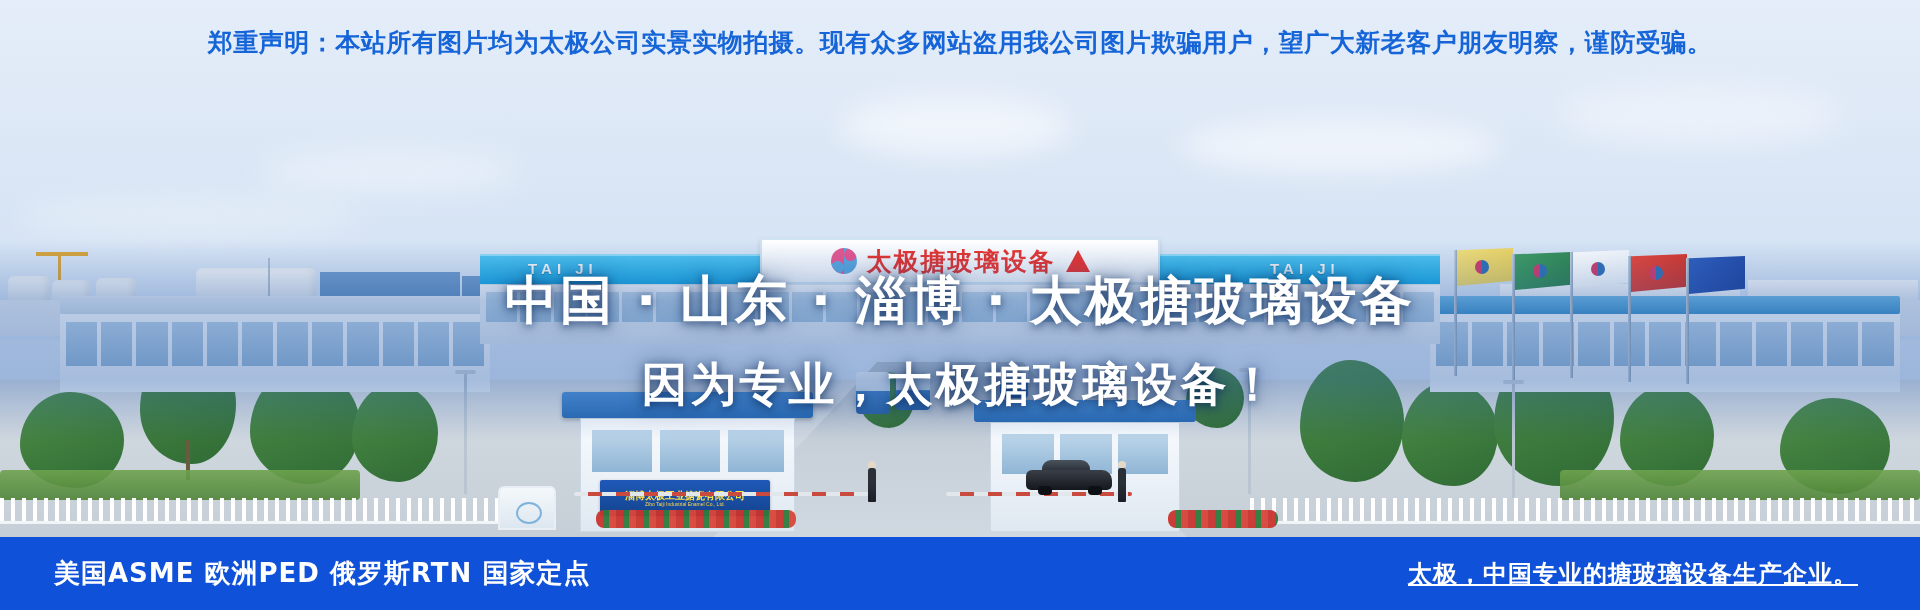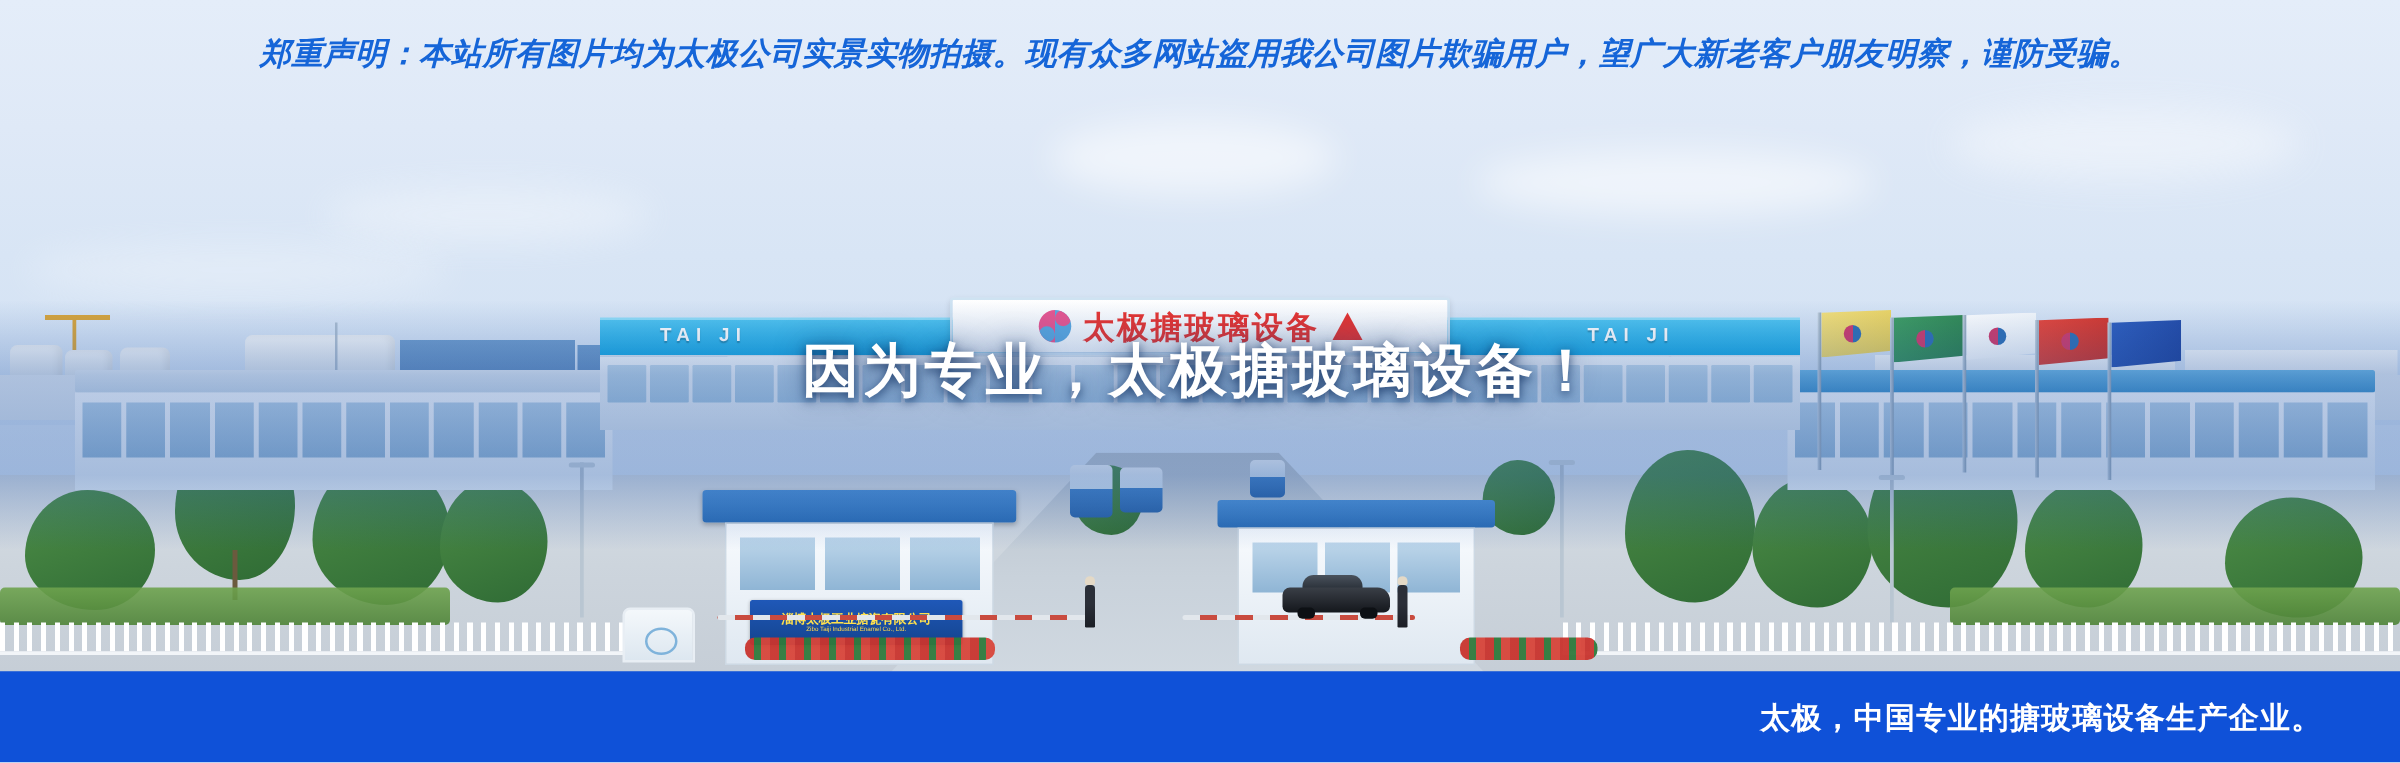--- a/index.html
+++ b/index.html
@@ -16,21 +16,21 @@
   .c1 { left:840px; top:96px; width:230px; height:60px; }
   .c2 { left:1180px; top:120px; width:320px; height:52px; }
   .c3 { left:260px; top:150px; width:260px; height:44px; opacity:.6; }
   .c4 { left:1560px; top:86px; width:280px; height:58px; opacity:.7; }
   .c5 { left:20px;  top:196px; width:340px; height:40px; opacity:.5; }
 
   
   .disclaimer { position:absolute; left:0; top:0; width:1920px; height:84px;
                 display:flex; align-items:center; justify-content:center; z-index:40; }
   .disclaimer span { font-size:25px; font-weight:bold; color:#1565d8; letter-spacing:.5px;
-                     white-space:nowrap; font-family:"DejaVu Sans",sans-serif;font-style:italic; }
+                     white-space:nowrap; font-family:"DejaVu Sans",sans-serif; }
 
   
   .skyline { position:absolute; left:0; top:268px; width:1920px; height:60px; }
   .tank { position:absolute; background:linear-gradient(180deg,#f2f5f8,#dbe3ea);
           border-radius:6px 6px 0 0; box-shadow:inset -4px 0 6px rgba(0,0,0,.06); }
   .blueblk { position:absolute; background:linear-gradient(180deg,#5d8fc4,#4c7cb3); opacity:.85; }
   .whiteblk { position:absolute; background:linear-gradient(180deg,#f4f7fa,#e3eaf1); }
   .crane { position:absolute; background:#d8a43a; }
   .pole { position:absolute; width:2px; background:#9fb2c6; opacity:.8; }
 
@@ -180,21 +180,21 @@
   .tint { position:absolute; left:0; top:240px; width:1920px; height:200px; z-index:20;
           background:linear-gradient(180deg,rgba(40,90,170,0) 0%,rgba(40,90,170,.30) 30%,rgba(40,90,170,.34) 70%,rgba(40,90,170,0) 100%);
           pointer-events:none; }
 
   
   .bottombar { position:absolute; left:0; top:537px; width:1920px; height:73px; z-index:45;
                background:#0f51d8; display:flex; align-items:center; }
   .bottombar .left  { position:absolute; left:54px; font-size:26px; font-weight:bold; color:#fff;
                       white-space:nowrap; font-family:"DejaVu Sans",sans-serif; letter-spacing:1px; }
   .bottombar .right { position:absolute; right:62px; font-size:24px; font-weight:bold; color:#fff;
-                      white-space:nowrap; font-family:"DejaVu Sans",sans-serif; letter-spacing:1px; }
+                      white-space:nowrap; font-family:"DejaVu Sans",sans-serif; letter-spacing:1px;text-decoration:underline; }
 </style>
 </head>
 <body>
 
 <div class="banner">
 
   <div class="sky">
     <div class="cloud c1"></div>
     <div class="cloud c2"></div>
     <div class="cloud c3"></div>
@@ -401,20 +401,22 @@
 
   <div class="fence" style="left:0px;width:500px;"></div>
   <div class="fencegate"></div>
   <div class="fence" style="left:1250px;width:670px;"></div>
   <div class="flowers" style="left:596px;width:200px;"></div>
   <div class="flowers" style="left:1168px;width:110px;"></div>
 
   <div class="tint"></div>
 
   <div class="headline">
+    <div class="hl1">中国 · 山东 · 淄博 · 太极搪玻璃设备</div>
     <div class="hl2">因为专业，太极搪玻璃设备！</div>
   </div>
 
   <div class="bottombar">
+    <div class="left">美国ASME  欧洲PED 俄罗斯RTN 国家定点</div>
     <div class="right">太极，中国专业的搪玻璃设备生产企业。</div>
   </div>
 
 </div>
 
 </body></html>

